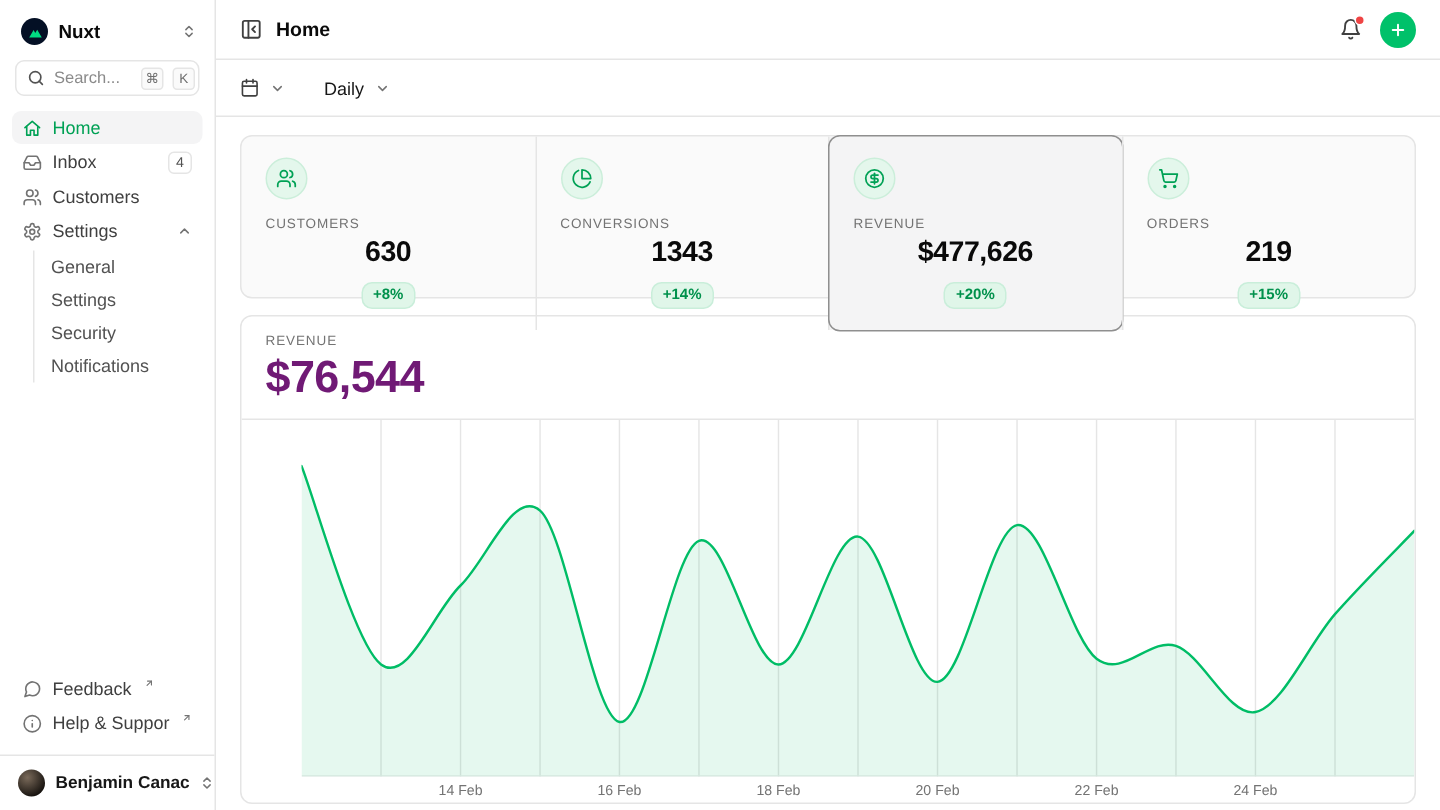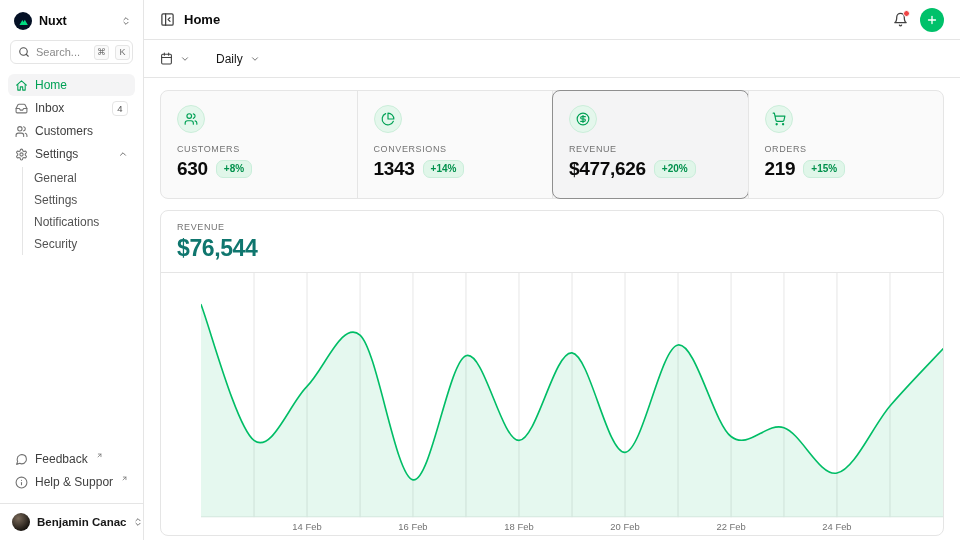--- a/index.html
+++ b/index.html
@@ -52,29 +52,29 @@
   .content{flex:1;padding:12px 16px 0 16px;overflow:hidden;}
 
   
   .stats{display:grid;grid-template-columns:repeat(4,1fr);border:1px solid #e5e5e5;border-radius:8px;background:#fafafa;height:109px;}
   .stat-card{position:relative;padding:14px 16px;display:flex;flex-direction:column;cursor:pointer;}
   .stat-card + .stat-card{border-left:1px solid #e5e5e5;}
   .stat-card.selected{background:#f4f4f5;}
   .stat-card.selected::after{content:"";position:absolute;inset:-1px;border:1px solid #8f8f8f;border-radius:8px;pointer-events:none;}
   .stat-icon{width:28px;height:28px;border-radius:50%;background:#e4f7ec;border:1px solid #cbeeda;display:flex;align-items:center;justify-content:center;color:#00a155;}
   .stat-label{font-size:9px;letter-spacing:.6px;color:#737373;font-weight:500;margin-top:11px;}
-  .stat-value-row{display:flex;align-items:center;gap:8px;margin-top:4px;}
+  .stat-value-row{display:flex;align-items:center;gap:8px;margin-top:4px;flex-direction:column;}
   .stat-value{font-size:19px;font-weight:700;color:#0a0a0a;letter-spacing:-.3px;}
   .delta-badge{font-size:10px;font-weight:600;color:#00914c;background:#e0f6e9;border:1px solid #c9eeda;border-radius:7px;padding:2px 7px;line-height:1.2;}
 
   
   .chart-card{margin-top:11px;border:1px solid #e5e5e5;border-radius:8px;background:#fff;overflow:hidden;height:326px;display:flex;flex-direction:column;}
   .chart-head{padding:11px 16px 10px 16px;border-bottom:1px solid #e5e5e5;}
   .chart-label{font-size:9px;letter-spacing:.6px;color:#737373;font-weight:500;}
-  .chart-value{font-size:23px;font-weight:700;color:#0f766e;letter-spacing:-.4px;margin-top:3px;}
+  .chart-value{font-size:30px;font-weight:700;color:#701a75;letter-spacing:-.4px;margin-top:3px;}
   .chart-plot{flex:1;line-height:0;padding-left:40px;}
   .chart-plot svg{display:block;}
   .chart-plot text{font-family:"Liberation Sans","DejaVu Sans",sans-serif;}
 </style>
 </head>
 <body>
 
 <div class="app">
 
   <aside class="sidebar">
@@ -151,22 +151,22 @@
         <span class="trailing-chevron">
           <svg width="10" height="10" viewBox="0 0 24 24" fill="none" stroke="currentColor" stroke-width="2.4" stroke-linecap="round" stroke-linejoin="round">
               <path d="m18 15-6-6-6 6"></path>
             </svg>
         </span>
       </div>
 
       <div class="subnav">
         <div class="subnav-item">General</div>
         <div class="subnav-item">Settings</div>
+        <div class="subnav-item">Security</div>
         <div class="subnav-item">Notifications</div>
-        <div class="subnav-item">Security</div>
       </div>
     </nav>
 
     <div class="side-spacer"></div>
 
     <div class="nav" style="padding-bottom:2px;">
       <div class="nav-item">
         <span class="nicon">
           <svg width="13" height="13" viewBox="0 0 24 24" fill="none" stroke="currentColor" stroke-width="2" stroke-linecap="round" stroke-linejoin="round">
               <path d="M21 11.5a8.38 8.38 0 0 1-.9 3.8 8.5 8.5 0 0 1-7.6 4.7 8.38 8.38 0 0 1-3.8-.9L3 21l1.9-5.7a8.38 8.38 0 0 1-.9-3.8 8.5 8.5 0 0 1 4.7-7.6 8.38 8.38 0 0 1 3.8-.9h.5a8.48 8.48 0 0 1 8 8z"></path>

